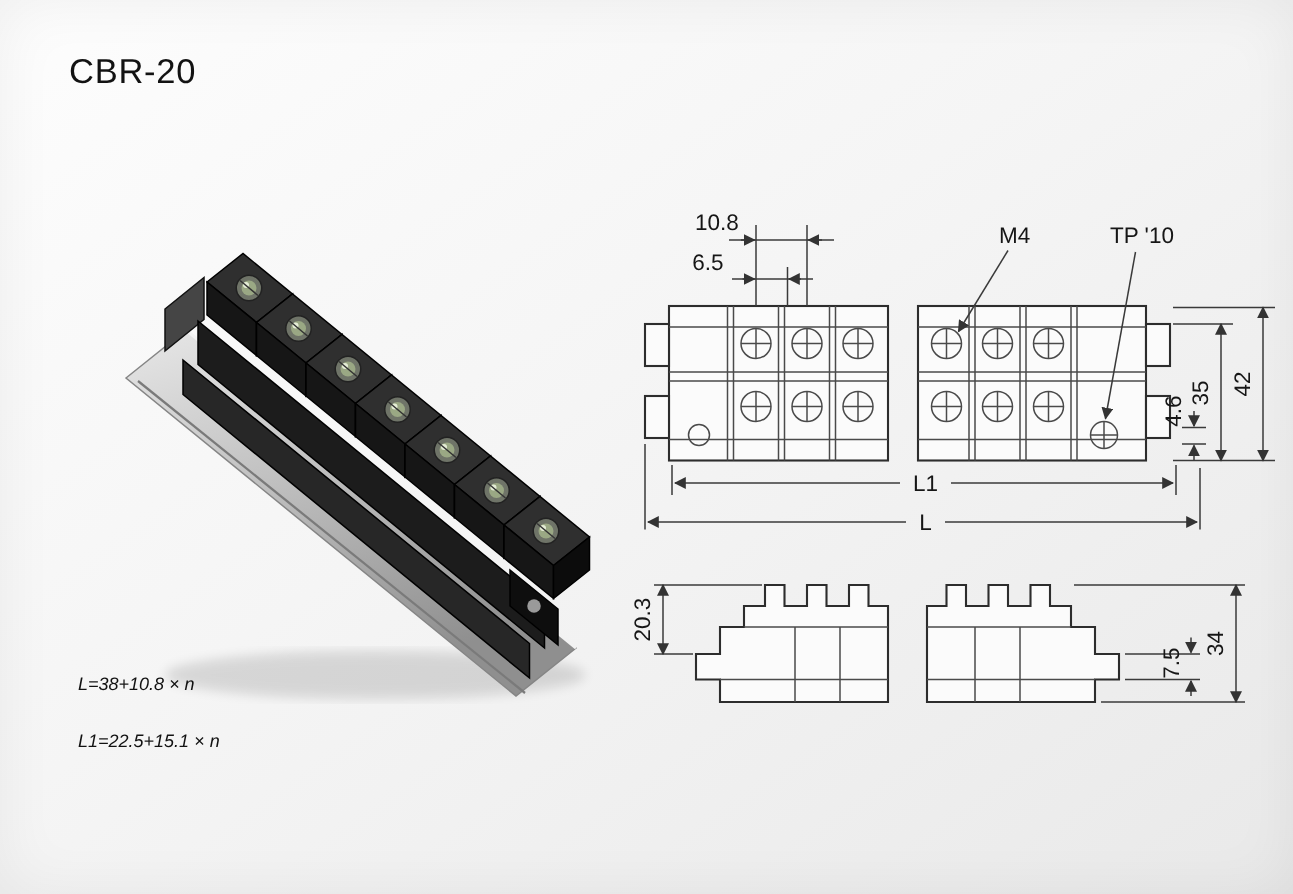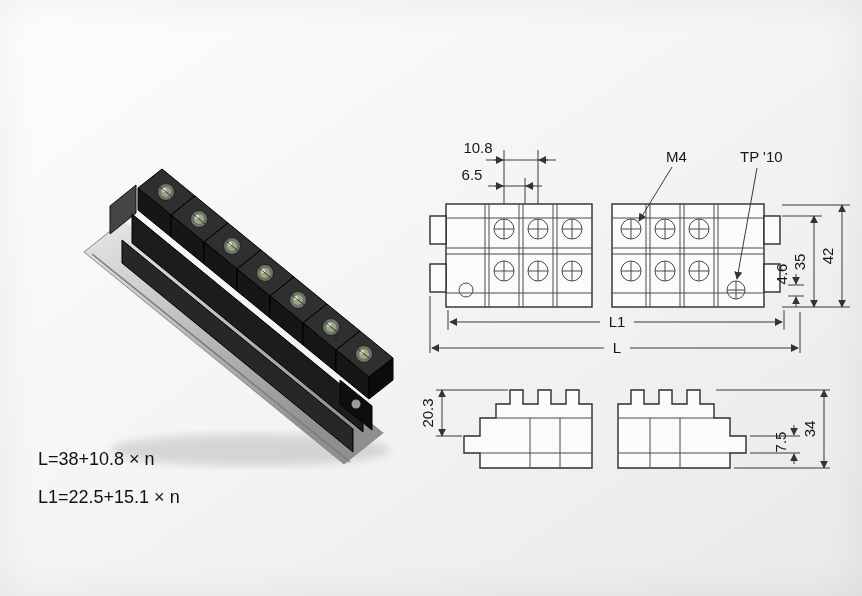--- a/index.html
+++ b/index.html
@@ -3,33 +3,34 @@
 <meta charset="utf-8">
 <style>
   html,body{margin:0;padding:0;background:#dcdcdc;}
   .canvas{
     position:relative;width:862px;height:596px;overflow:hidden;
     background:linear-gradient(145deg,#fdfdfd 0%,#f5f5f5 45%,#e9e9e9 100%);
     font-family:"Liberation Sans",sans-serif;
     box-shadow:inset 0 0 40px rgba(0,0,0,0.06);
   }
   .title{position:absolute;left:46px;top:34px;font-size:23px;color:#121212;letter-spacing:.5px;}
-  .formula{position:absolute;left:38px;font-size:18px;color:#121212;}
+  .formula{position:absolute;left:52px;font-size:12px;color:#121212;font-style:italic;}
   #f1{top:449px}#f2{top:487px}#f3{top:527px}
   svg.draw{position:absolute;left:0;top:0;}
   svg text{font-size:15px;fill:#161616;font-family:"Liberation Sans",sans-serif;}
   .thin{stroke:#3a3a3a;stroke-width:1;fill:none;}
   .outline{stroke:#2d2d2d;stroke-width:1.4;fill:#fbfbfb;}
   .inner{stroke:#4a4a4a;stroke-width:1;fill:none;}
 </style>
 </head>
 <body>
 
 <div class="canvas">
 
+  <div class="title">CBR-20</div>
   <div class="formula" id="f1">L=38+10.8 × n</div>
   <div class="formula" id="f2">L1=22.5+15.1 × n</div>
 
   <svg class="draw" width="862" height="596" viewBox="0 0 862 596">
     <defs>
       <marker id="arr" viewBox="0 0 10 10" refX="9" refY="5" markerWidth="8" markerHeight="8" orient="auto-start-reverse">
         <path d="M0,0 L10,5 L0,10 z" fill="#333"></path>
       </marker>
       <linearGradient id="railGrad" x1="0" y1="0" x2="0.4" y2="1">
         <stop offset="0" stop-color="#e8e8e8"></stop>

